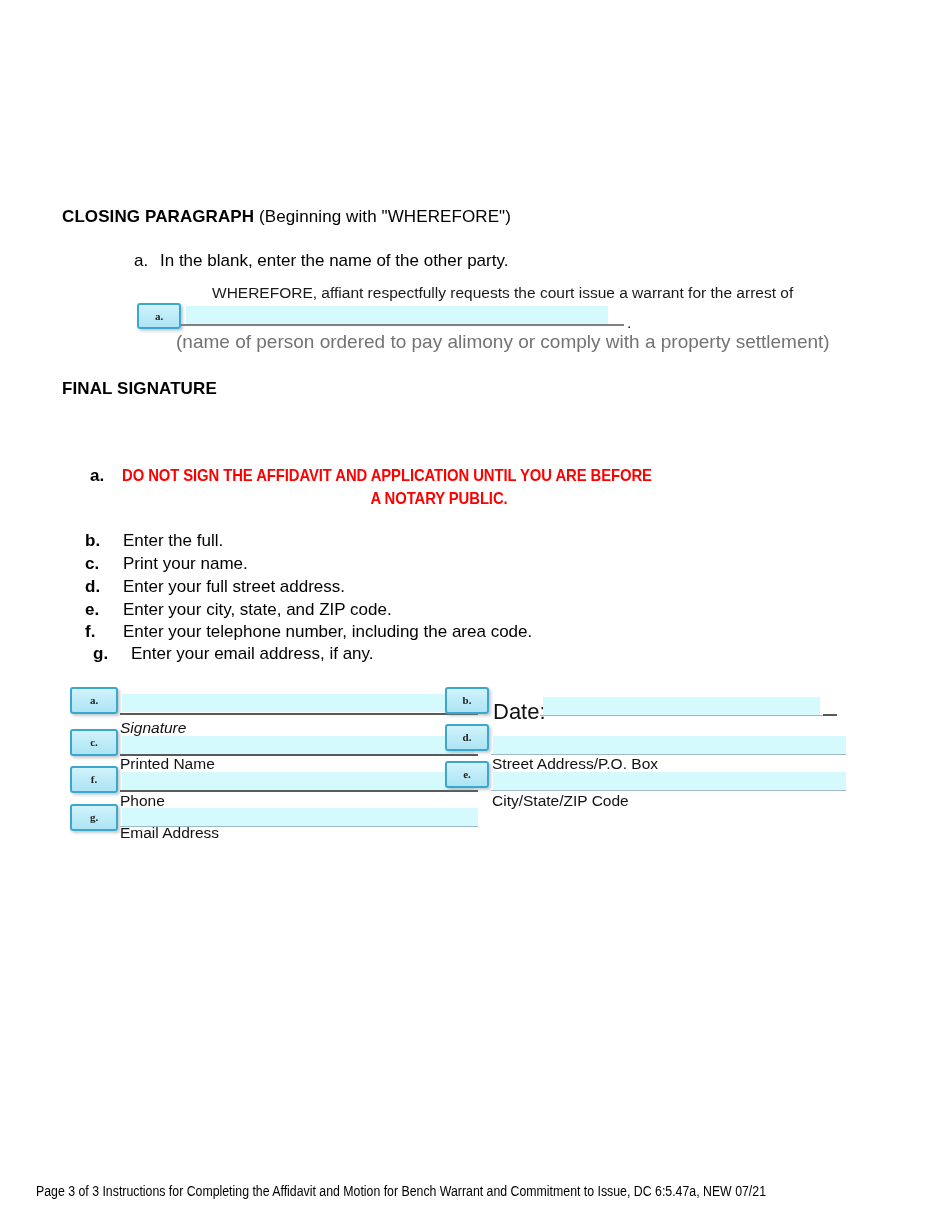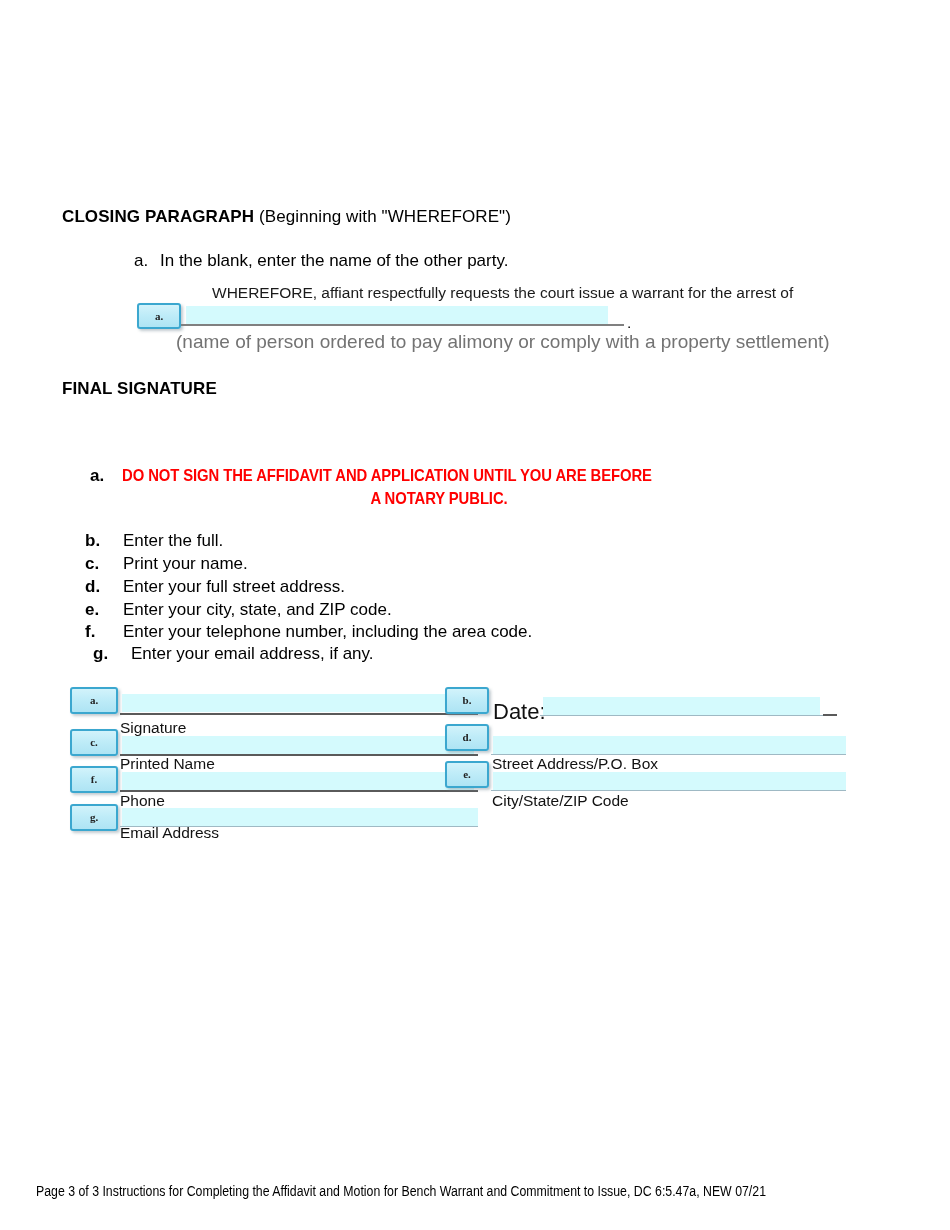--- a/index.html
+++ b/index.html
@@ -172,21 +172,21 @@
 
   <div class="abs list-item" style="left:85px; top:600px;"><span class="marker" style="width:38px;">e.</span><span>Enter your city, state, and ZIP code.</span></div>
 
   <div class="abs list-item" style="left:85px; top:622px;"><span class="marker" style="width:38px;">f.</span><span>Enter your telephone number, including the area code.</span></div>
 
   <div class="abs list-item" style="left:85px; top:644px;margin-left:8px;"><span class="marker" style="width:38px;">g.</span><span>Enter your email address, if any.</span></div>
 
   <div class="abs badge" style="left:70px; top:687px; width:48px; height:27px;">a.</div>
   <div class="abs field-fill" style="left:122px; top:694px; width:352px; height:18px;"></div>
   <div class="abs rule-dark" style="left:120px; top:713px; width:358px;"></div>
-  <div class="abs fld-label" style="left:120px; top:719px;">Signature</div>
+  <div class="abs fld-label" style="left:120px; top:719px;font-style:italic;">Signature</div>
 
   <div class="abs badge" style="left:70px; top:729px; width:48px; height:27px;">c.</div>
   <div class="abs field-fill" style="left:122px; top:736px; width:352px; height:18px;"></div>
   <div class="abs rule-dark" style="left:120px; top:754px; width:358px;"></div>
   <div class="abs fld-label" style="left:120px; top:755px;">Printed Name</div>
 
   <div class="abs badge" style="left:70px; top:766px; width:48px; height:27px;">f.</div>
   <div class="abs field-fill" style="left:122px; top:772px; width:352px; height:18px;"></div>
   <div class="abs rule-dark" style="left:120px; top:790px; width:358px;"></div>
   <div class="abs fld-label" style="left:120px; top:792px;">Phone</div>

